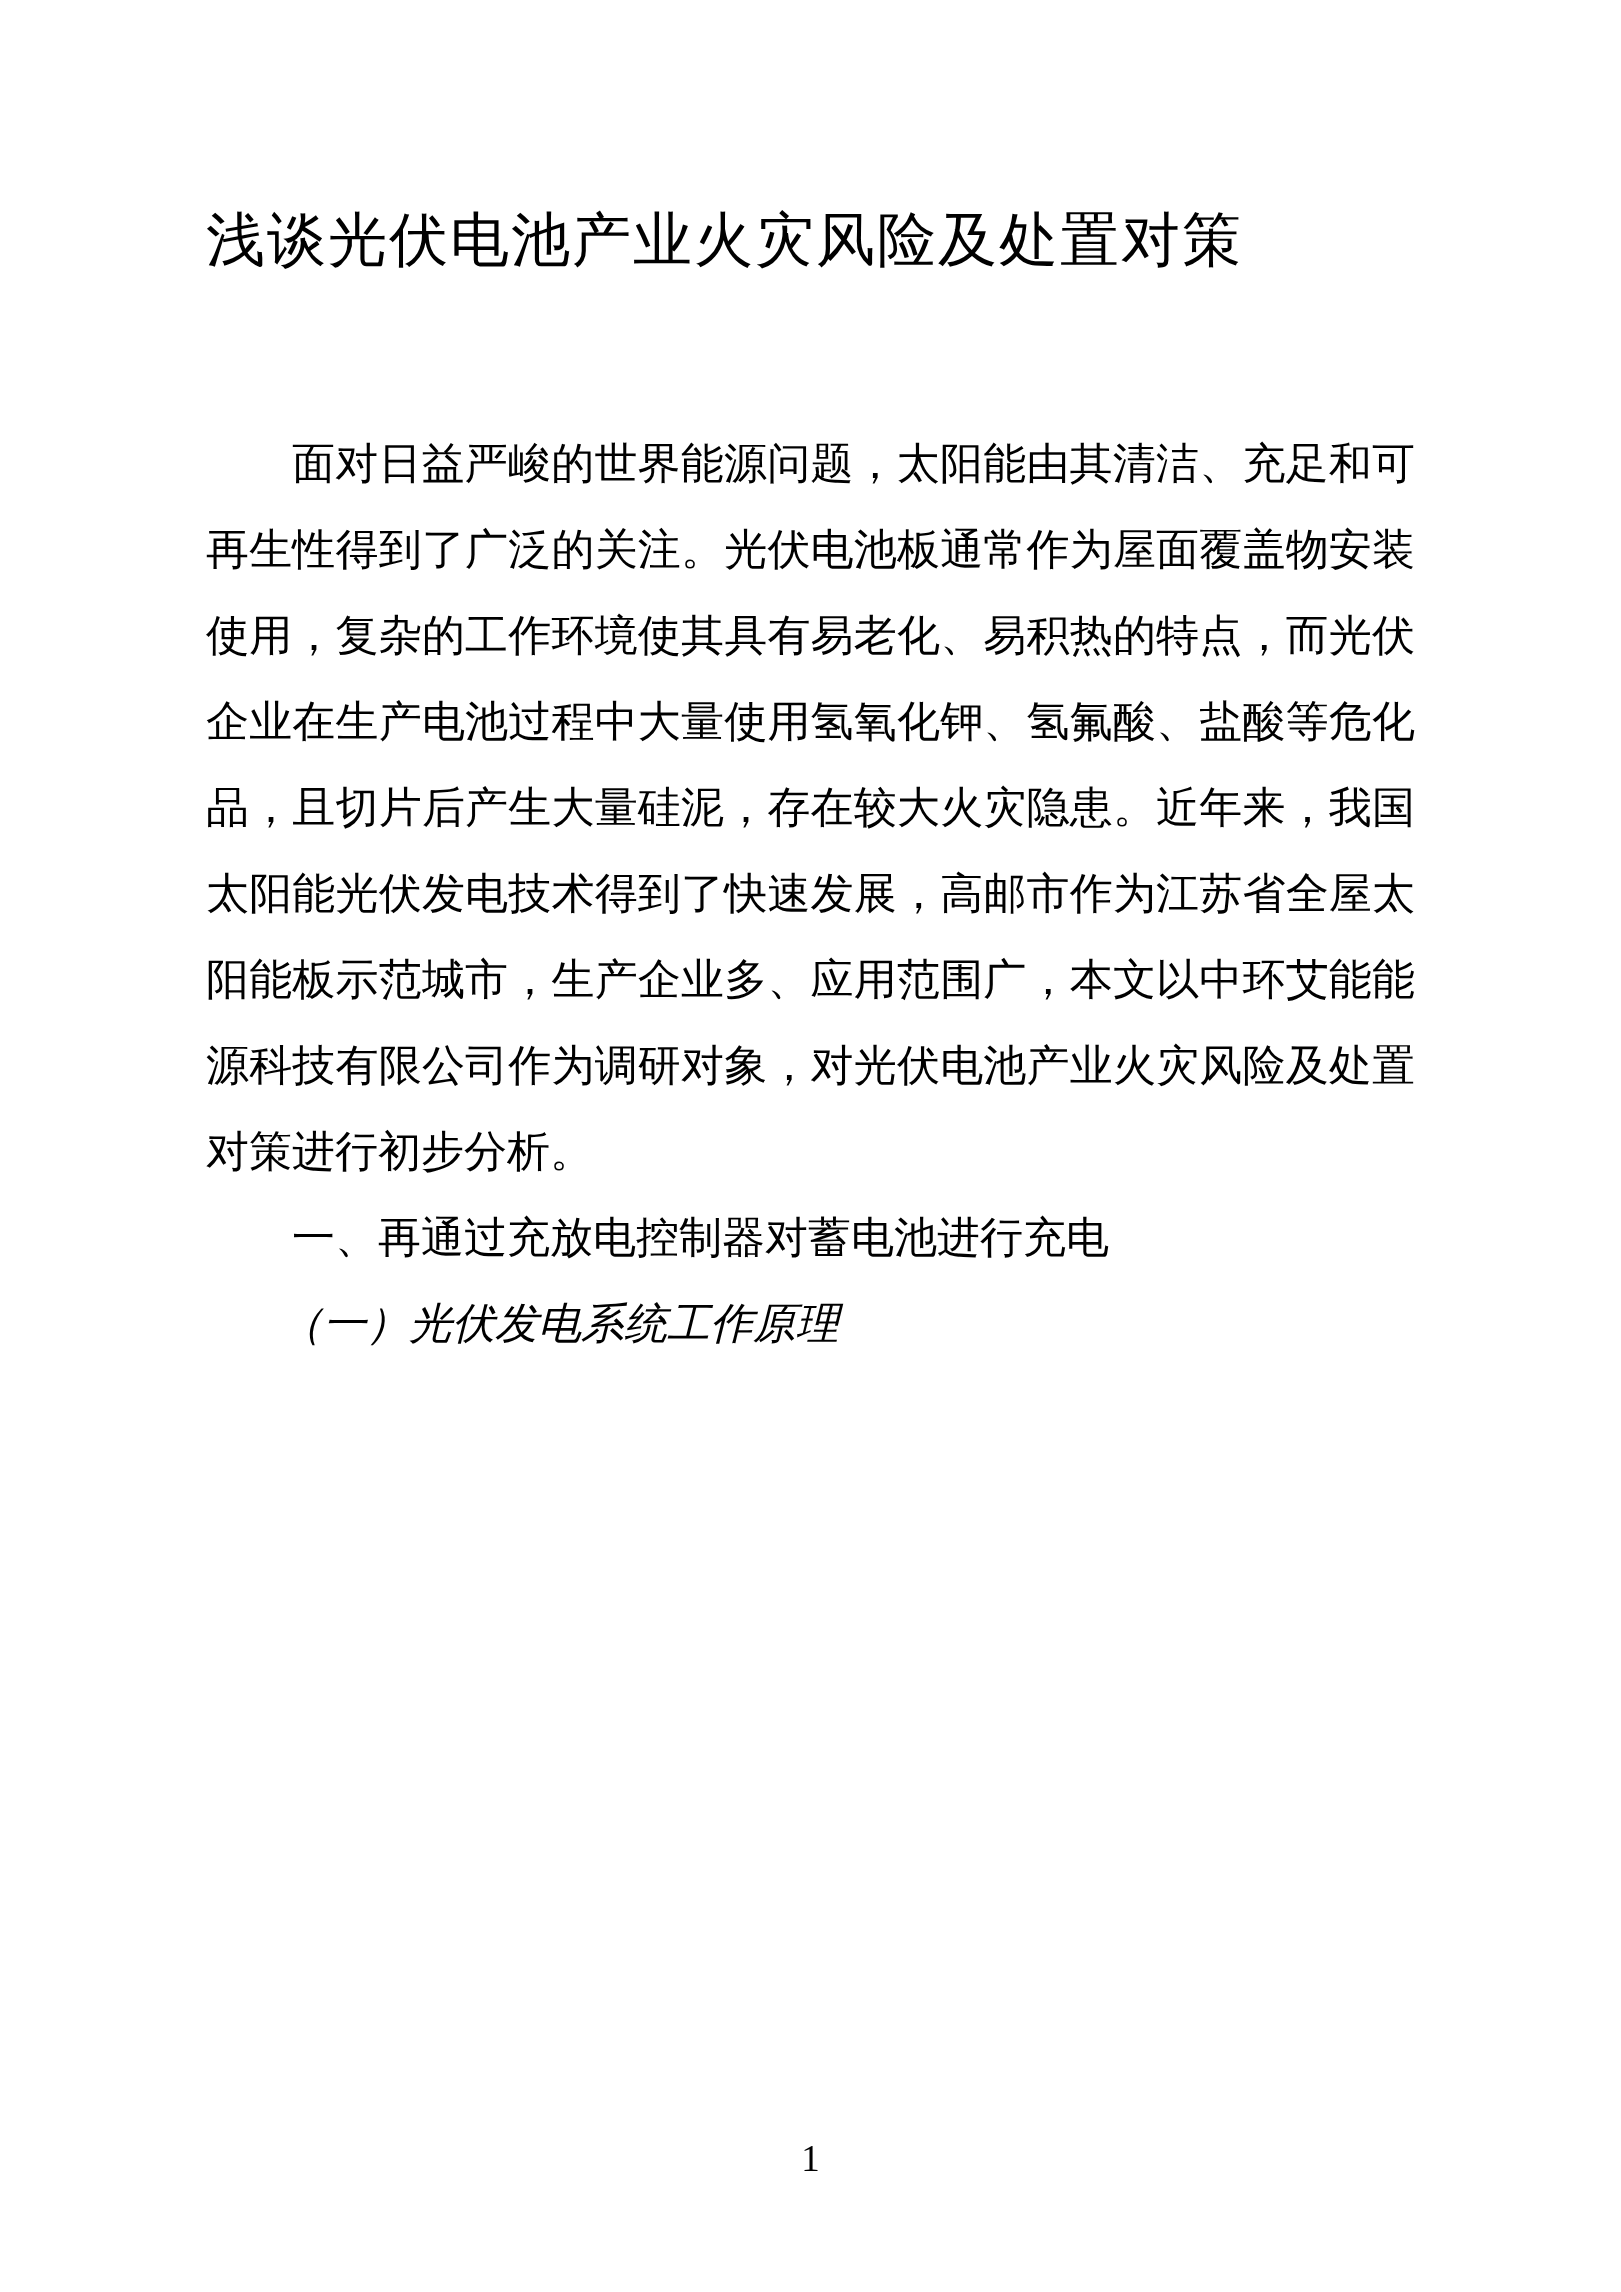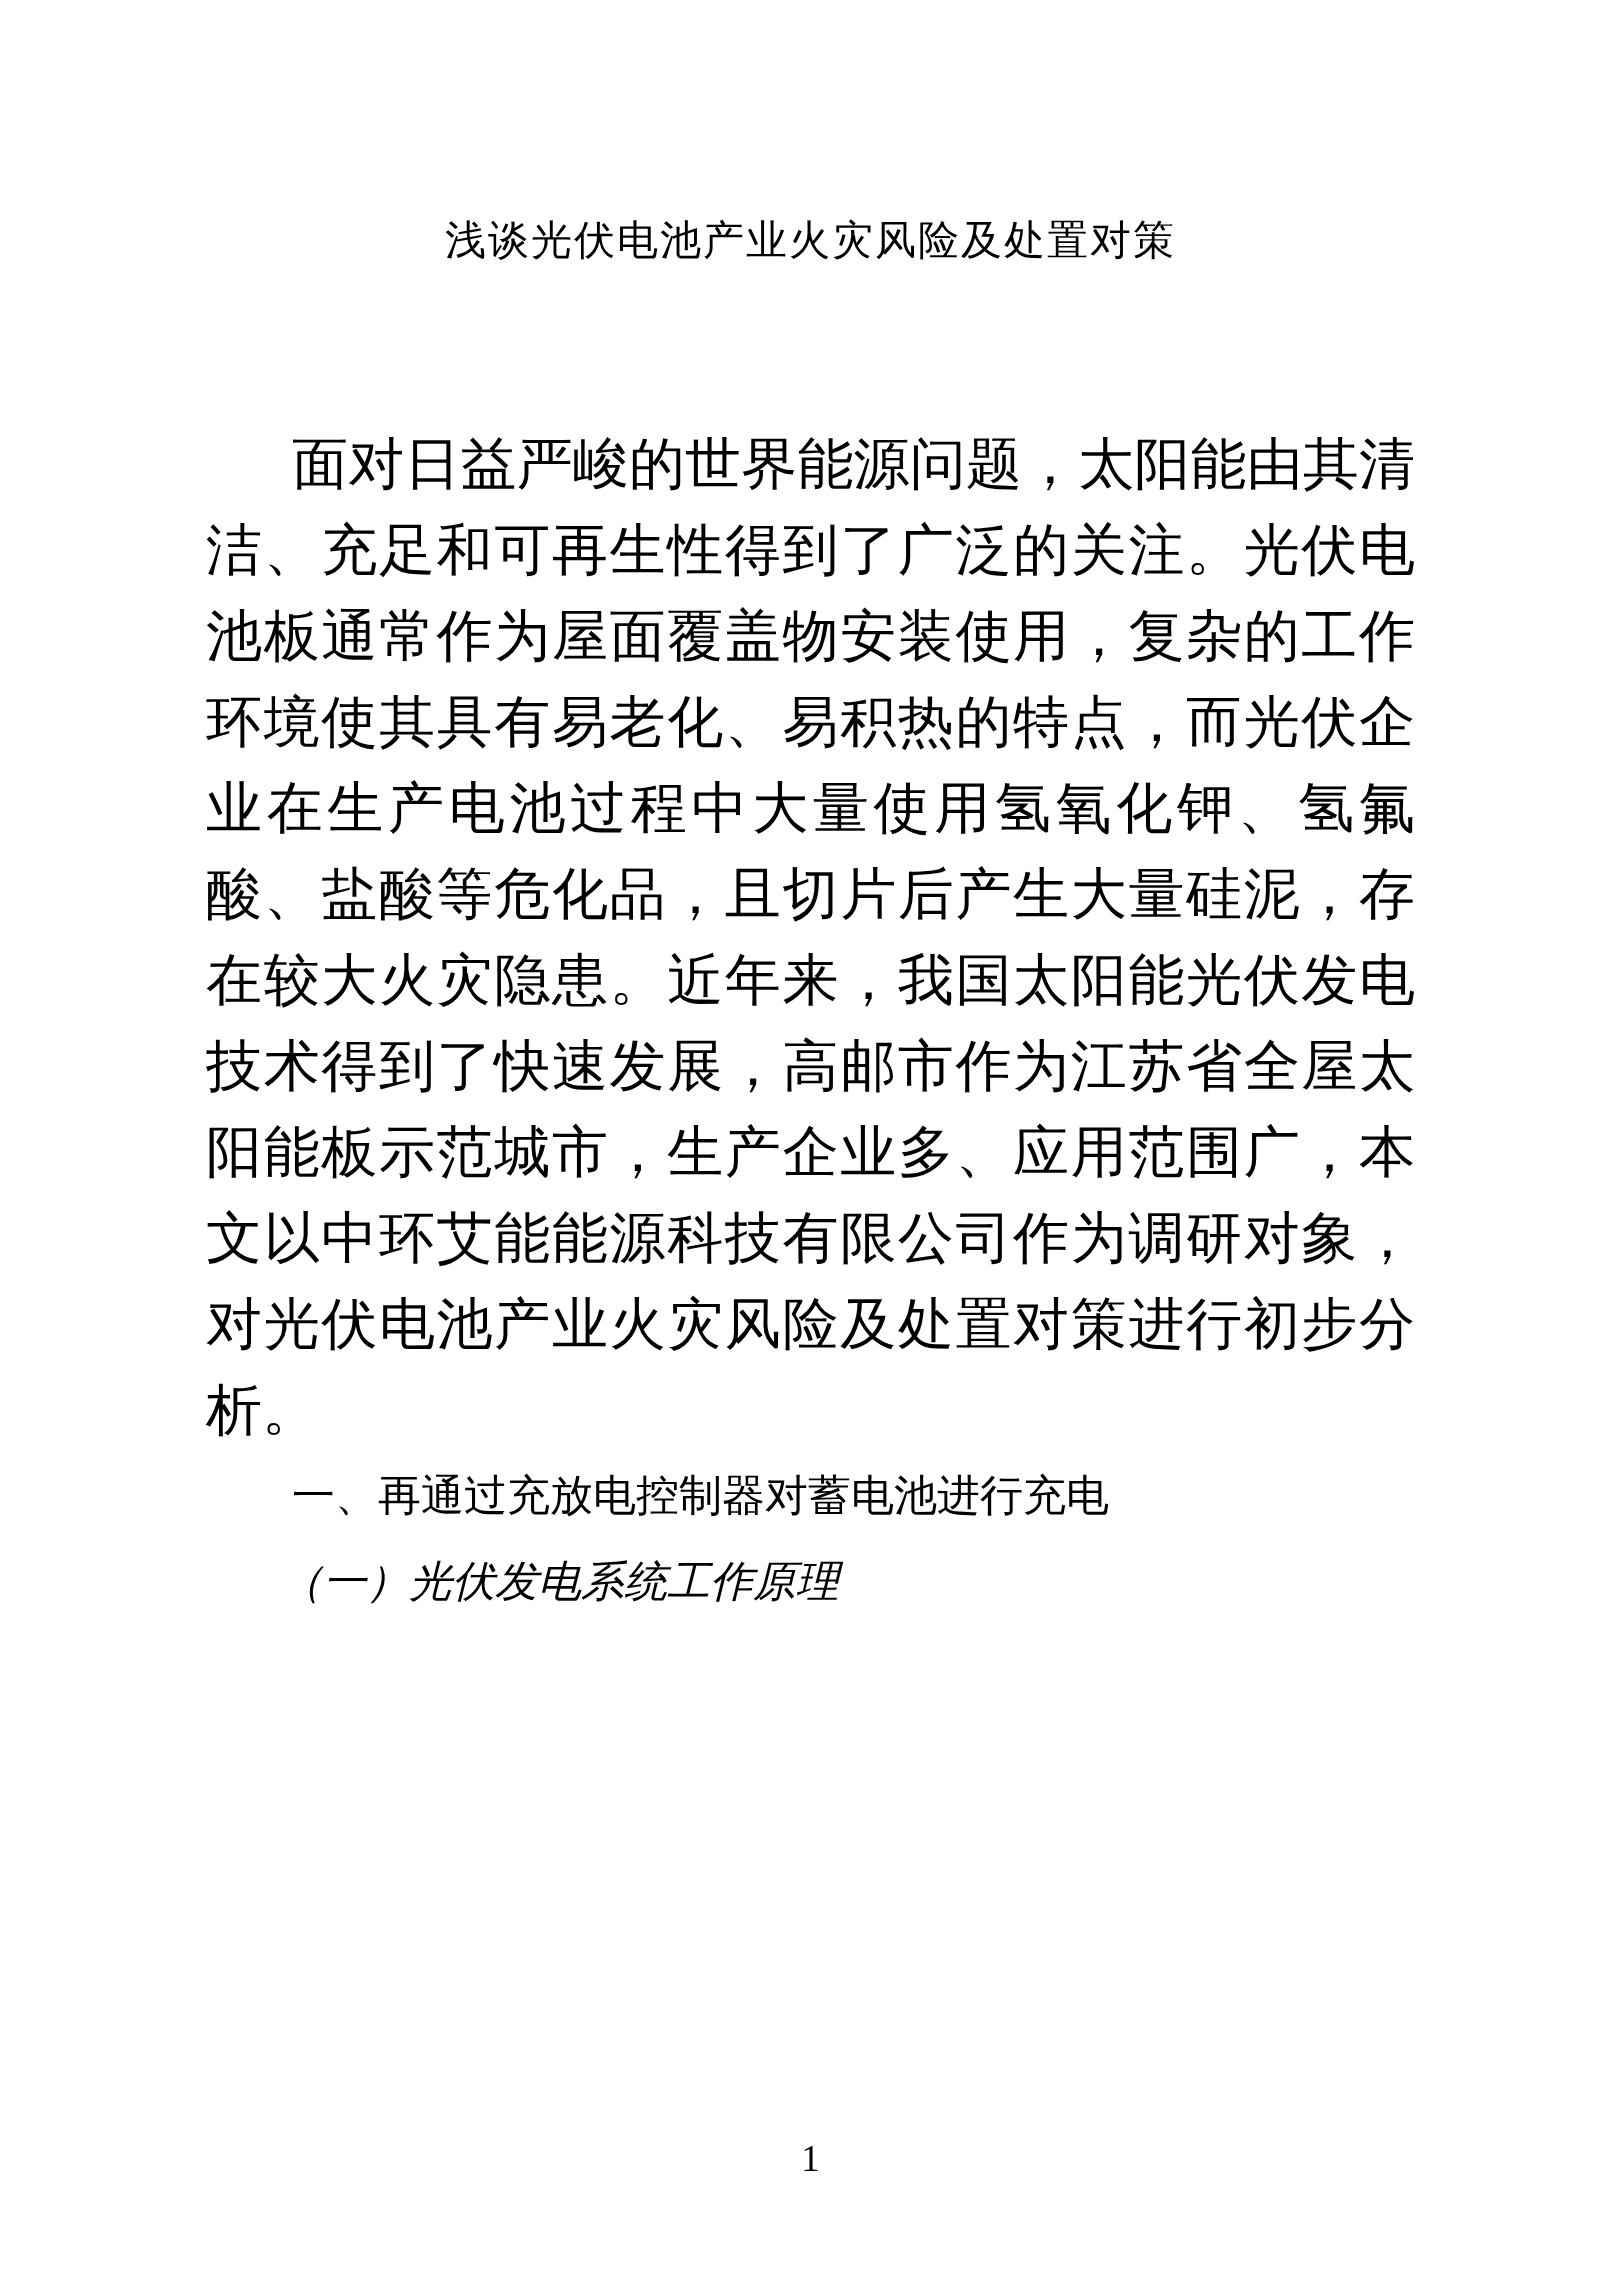--- a/index.html
+++ b/index.html
@@ -16,29 +16,28 @@
     color: #000000;
     font-family: "Liberation Serif", "DejaVu Serif", serif;
     box-sizing: border-box;
     overflow: hidden;
   }
   .content {
     padding: 196px 206px 0 206px;
   }
   .doc-title {
     margin: 0 0 137px 0;
-    font-size: 41px;
+    font-size: 59px;
     line-height: 88px;
     font-weight: 400;
-    text-align: center;
     letter-spacing: 2px;
   }
   p.body-para {
     margin: 0;
-    font-size: 56px;
+    font-size: 43px;
     line-height: 86px;
     text-align: justify;
     text-justify: inter-ideograph;
     text-indent: 86px;
     word-break: break-all;
   }
   p.section-heading {
     margin: 0;
     font-size: 43px;
     line-height: 86px;

